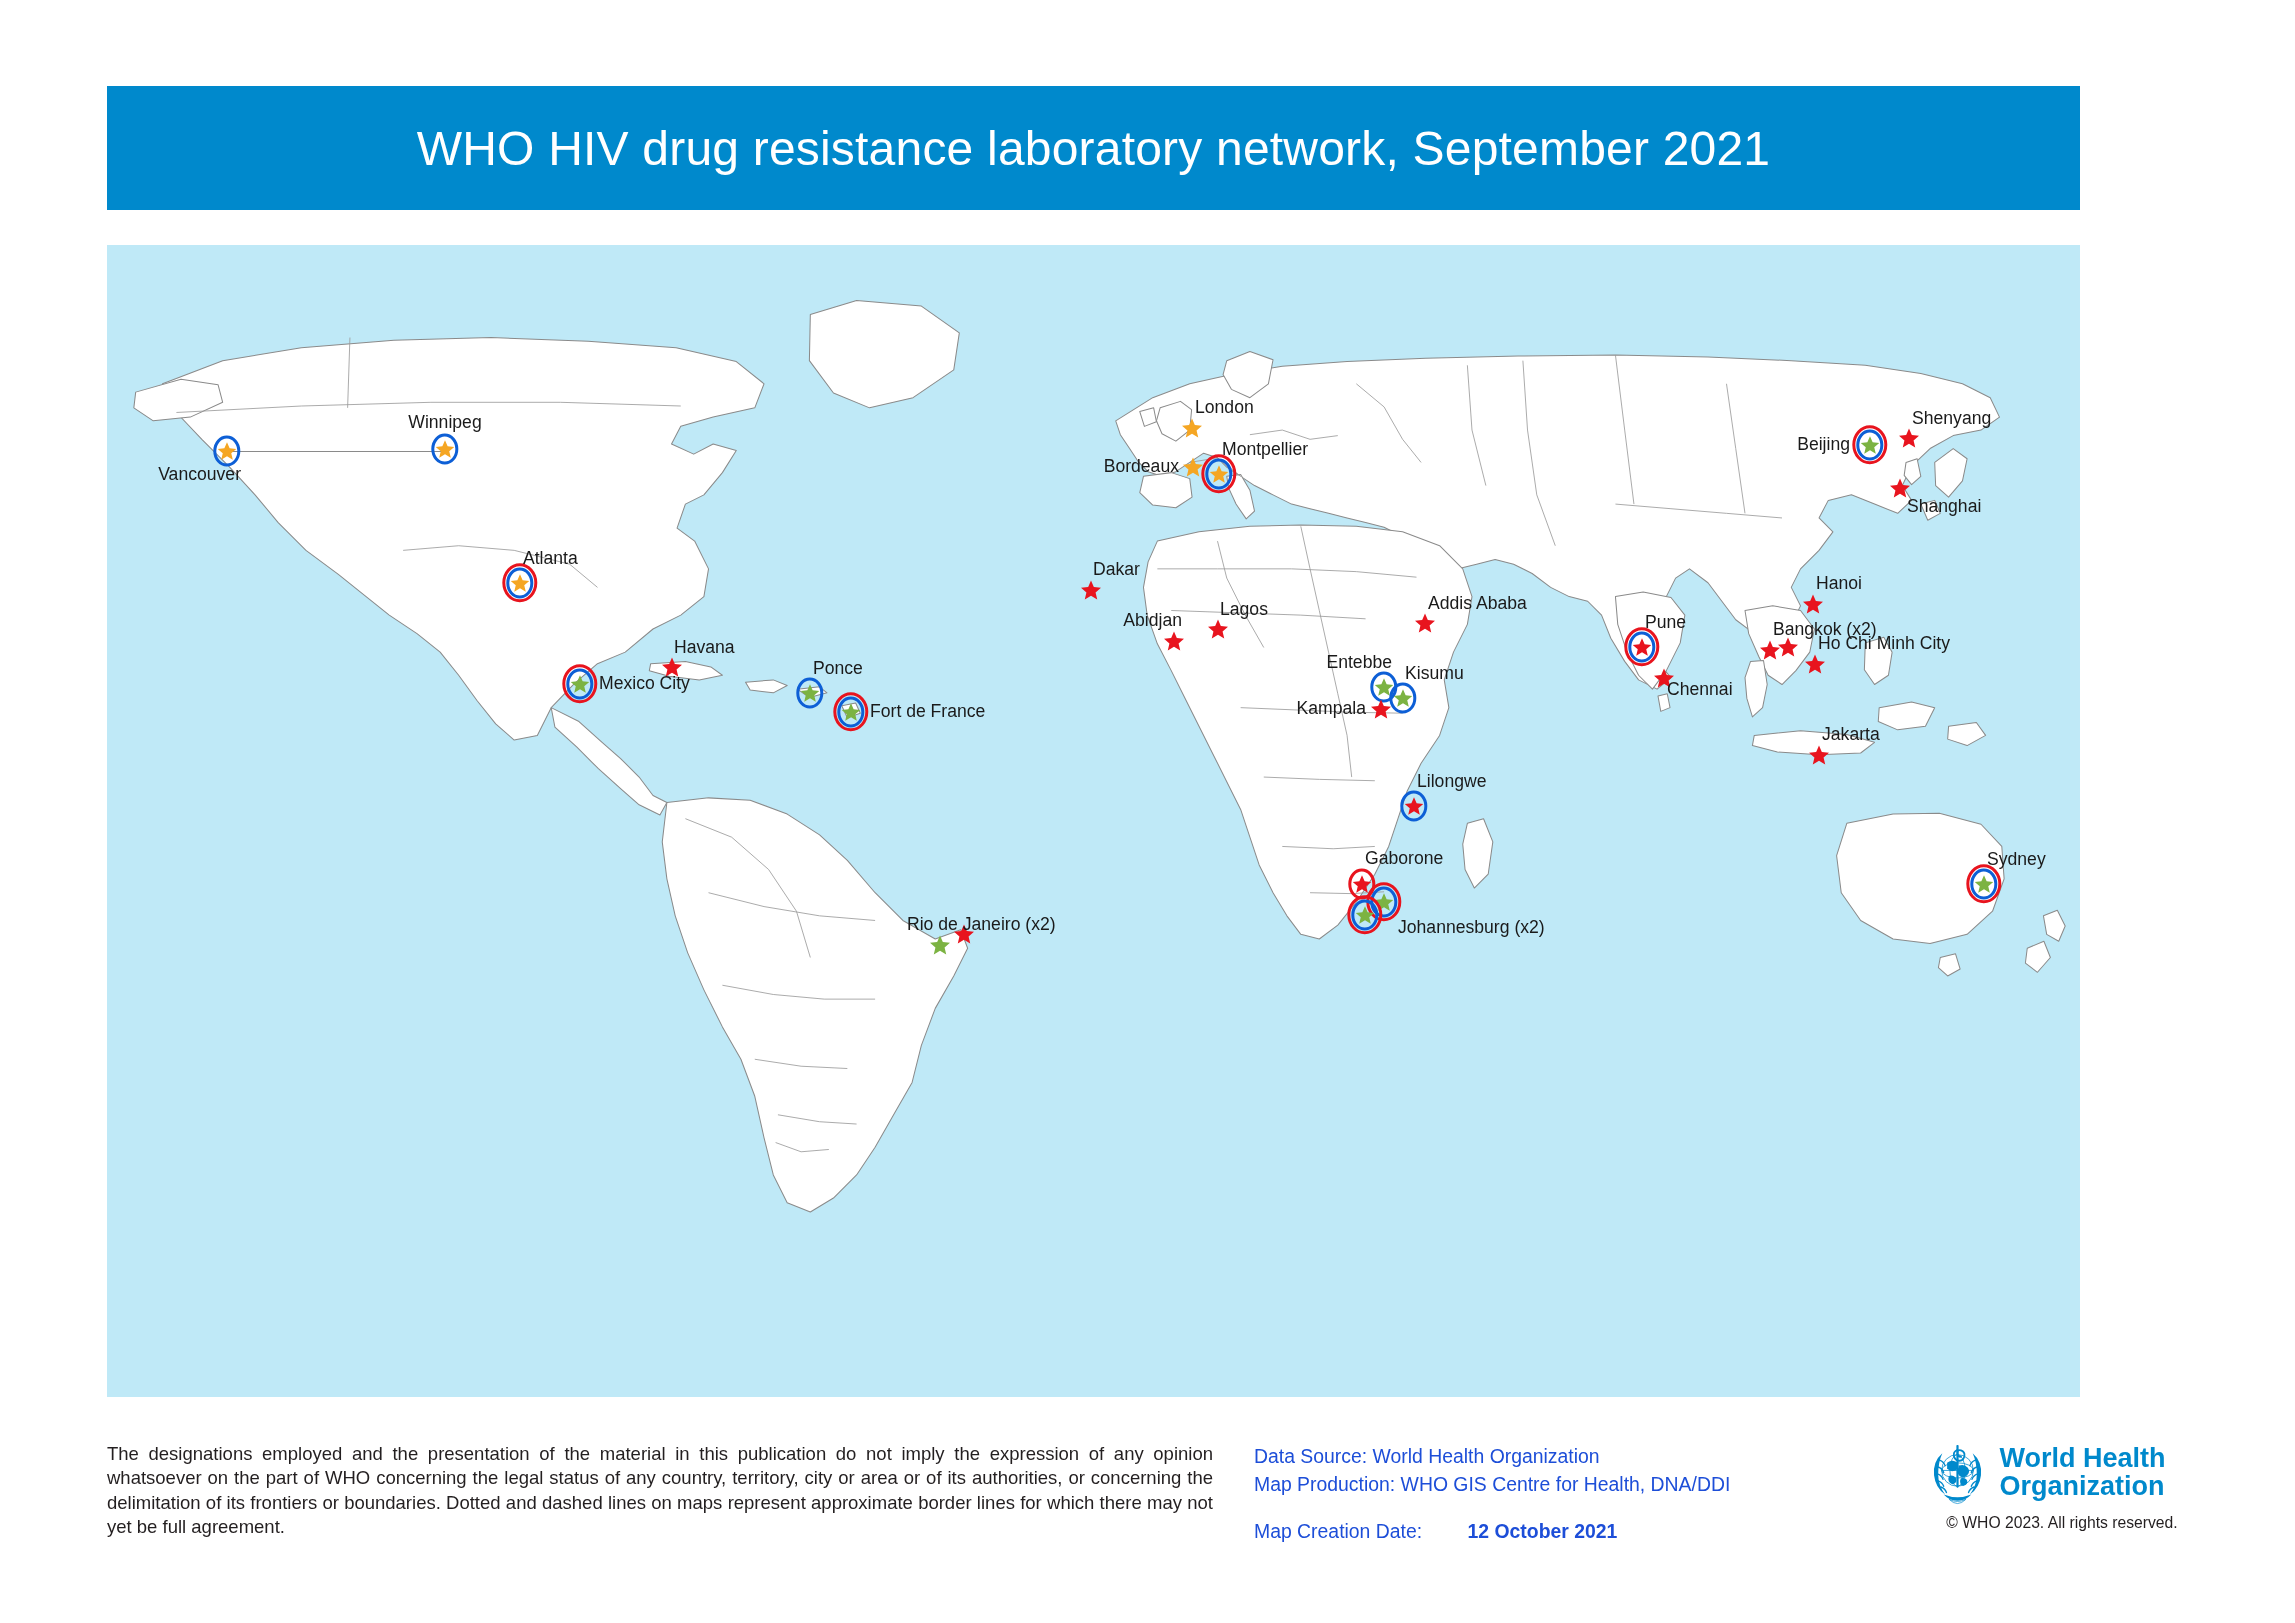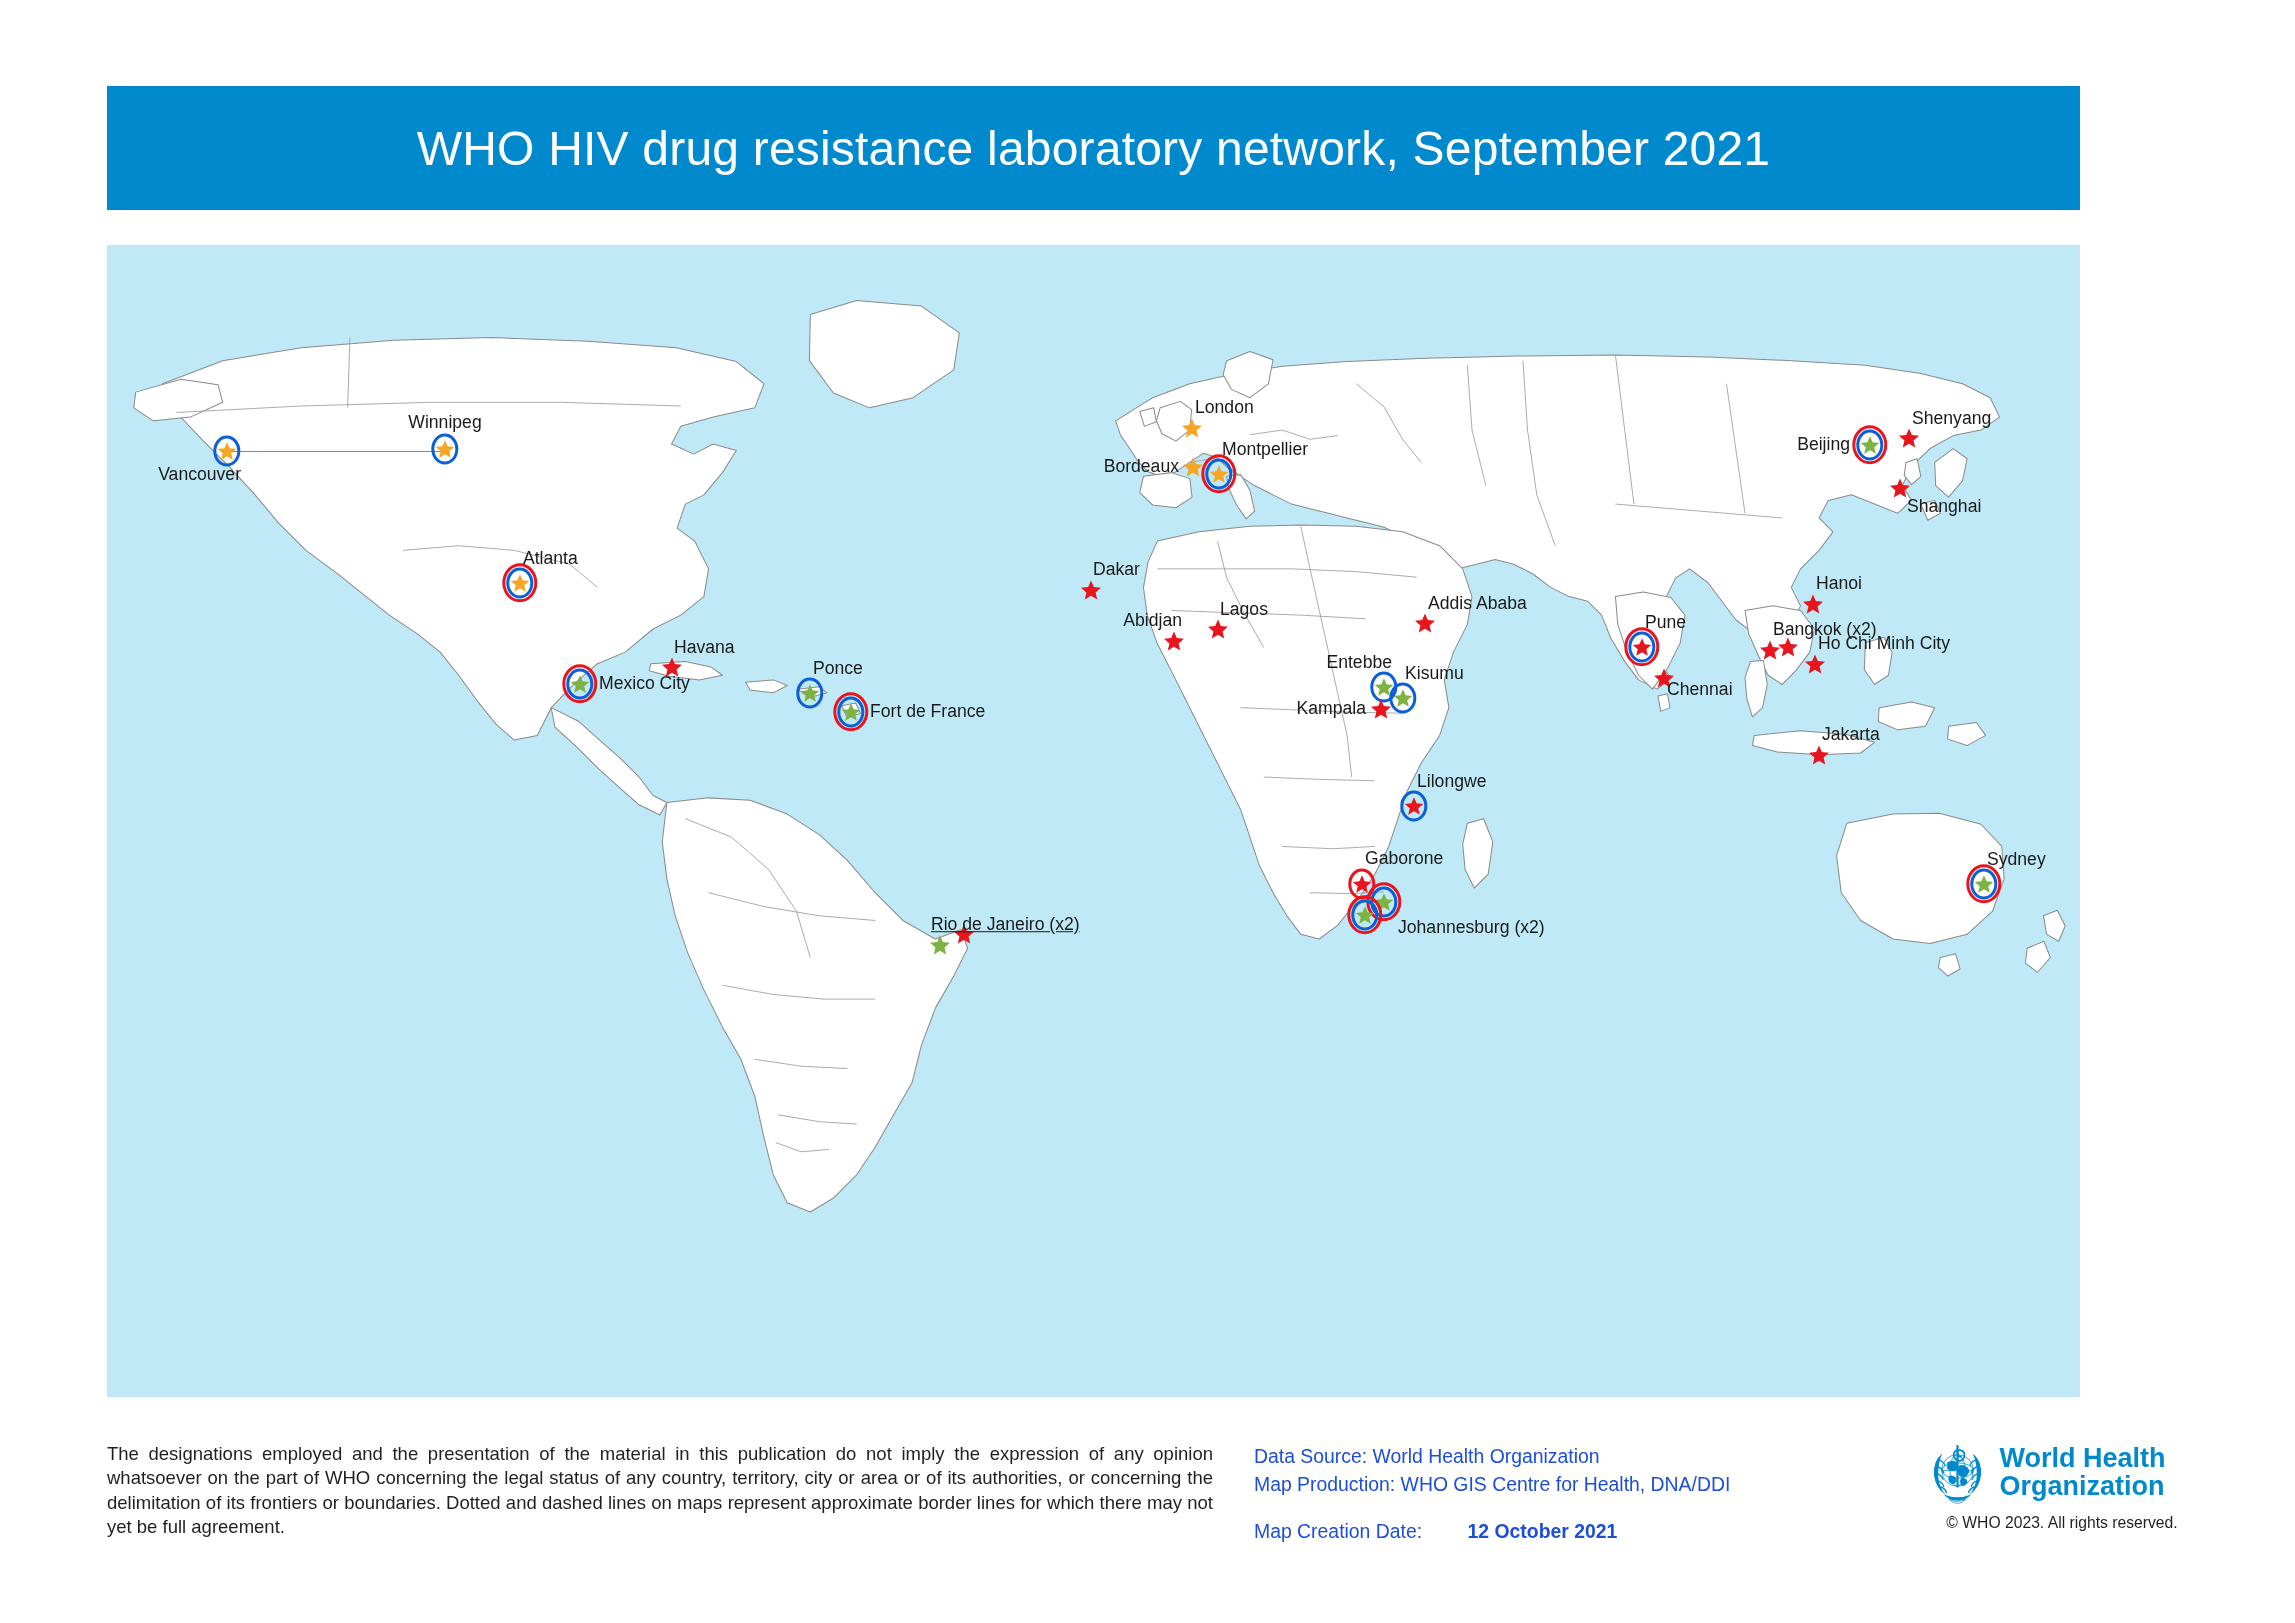--- a/index.html
+++ b/index.html
@@ -394,21 +394,21 @@
       </div>
     </div>
   <div id="labels-layer">
       <div class="city-label lbl-l" style="left: 134px; top: 230px;">Vancouver</div>
       <div class="city-label lbl-c" style="left: 338px; top: 178px;">Winnipeg</div>
       <div class="city-label lbl-r" style="left: 416px; top: 314px;">Atlanta</div>
       <div class="city-label lbl-r" style="left: 492px; top: 439px;">Mexico City</div>
       <div class="city-label lbl-r" style="left: 567px; top: 403px;">Havana</div>
       <div class="city-label lbl-r" style="left: 706px; top: 424px;">Ponce</div>
       <div class="city-label lbl-r" style="left: 763px; top: 467px;">Fort de France</div>
-      <div class="city-label lbl-r" style="left: 824px; top: 680px; text-decoration: underline;">Rio de Janeiro (x2)</div>
+      <div class="city-label lbl-r" style="left: 800px; top: 680px;">Rio de Janeiro (x2)</div>
       <div class="city-label lbl-r" style="left: 1088px; top: 163px;">London</div>
       <div class="city-label lbl-l" style="left: 1072px; top: 222px;">Bordeaux</div>
       <div class="city-label lbl-r" style="left: 1115px; top: 205px;">Montpellier</div>
       <div class="city-label lbl-r" style="left: 986px; top: 325px; text-align: right;">Dakar</div>
       <div class="city-label lbl-l" style="left: 1075px; top: 376px;">Abidjan</div>
       <div class="city-label lbl-r" style="left: 1113px; top: 365px;">Lagos</div>
       <div class="city-label lbl-r" style="left: 1321px; top: 359px;">Addis Ababa</div>
       <div class="city-label lbl-l" style="left: 1285px; top: 418px;">Entebbe</div>
       <div class="city-label lbl-r" style="left: 1298px; top: 429px;">Kisumu</div>
       <div class="city-label lbl-l" style="left: 1259px; top: 464px;">Kampala</div>

